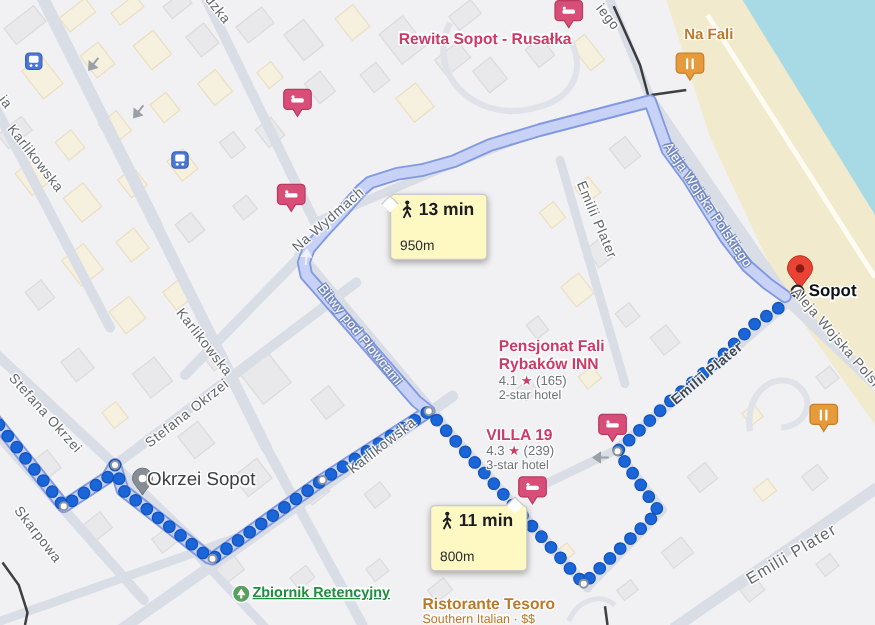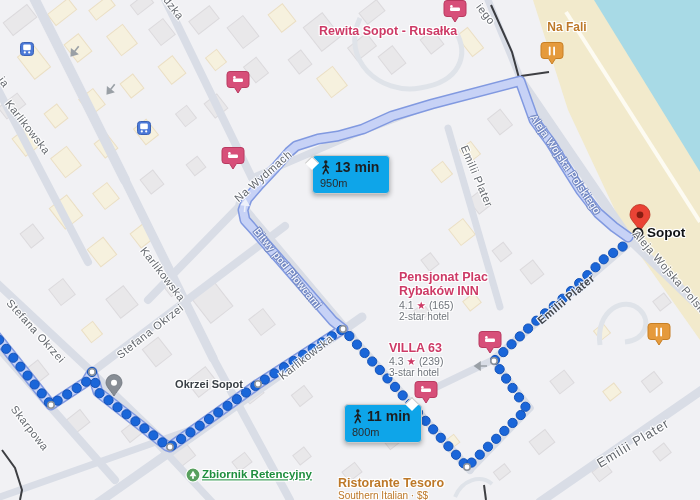--- a/index.html
+++ b/index.html
@@ -13,31 +13,31 @@
   .street-big{font-size:13px;letter-spacing:1px;}
   .onband{color:#fdfdff;letter-spacing:.4px;
        text-shadow:-1px -1px 0 #7287c0,1px -1px 0 #7287c0,-1px 1px 0 #7287c0,1px 1px 0 #7287c0;}
   .ondots{color:#42464d;font-weight:bold;
        text-shadow:-1px -1px 0 #eef2fb,1px -1px 0 #eef2fb,-1px 1px 0 #eef2fb,1px 1px 0 #eef2fb;}
   .poi{line-height:1.15;
        text-shadow:-1px -1px 0 #fff,1px -1px 0 #fff,-1px 1px 0 #fff,1px 1px 0 #fff,0 0 3px #fff;}
   .pink{color:#cd3a66;font-weight:bold;font-size:12.5px;}
   .orange{color:#bd7828;font-weight:bold;font-size:12px;}
   .green{color:#1e8e3e;font-weight:bold;font-size:11.5px;text-decoration:underline;}
-  .dark{color:#3a4046;font-weight:bold;font-size:11px;margin-left:48px;}
+  .dark{color:#3a4046;font-weight:normal;font-size:15px;}
   .sub{color:#6f747b;font-weight:normal;font-size:10px;}
   .rating{color:#6f747b;font-weight:normal;font-size:10.5px;}
   .star{color:#cd3a66;}
   .dest-label{position:absolute;font-size:13.5px;font-weight:bold;color:#101215;
        text-shadow:-1px -1px 0 #fff,1px -1px 0 #fff,-1px 1px 0 #fff,1px 1px 0 #fff;}
-  .callout{position:absolute;background:#0ea5e9;border:1.5px solid #c9c9c9;border-radius:4px;
+  .callout{position:absolute;background:#fef9c3;border:1.5px solid #c9c9c9;border-radius:4px;
        box-shadow:0 2px 5px rgba(0,0,0,.30);padding:3px 10px 4px 7px;z-index:30;}
   .callout .row{display:flex;align-items:center;gap:4px;}
   .callout .dur{font-size:14px;font-weight:bold;color:#1c1e21;}
-  .callout .dist{font-size:11px;color:#2a2c2f;margin-top:2px;}
+  .callout .dist{font-size:11px;color:#2a2c2f;margin-top:16px;}
   .notch{position:absolute;width:9px;height:9px;background:#fff;transform:rotate(45deg);
        border-left:1.5px solid #c9c9c9;border-top:1.5px solid #c9c9c9;}
 </style>
 </head>
 <body>
 
 <div id="map">
   <svg id="base" width="700" height="500" viewBox="0 0 700 500">
 
     <polygon points="533,0 700,0 700,340 628,238 568,110" fill="#f2eacc"></polygon>
@@ -349,31 +349,31 @@
   <div class="lbl street onband" style="left:288px;top:268px;--r:51deg;font-size:10.5px">Bitwy pod Płowcami</div>
   <div class="lbl street onband" style="left:566px;top:164px;--r:56deg;font-size:10.5px">Aleja Wojska Polskiego</div>
   <div class="lbl street" style="left:677px;top:280px;--r:49deg">Aleja Wojska Polskiego</div>
   <div class="lbl street" style="left:477px;top:176px;--r:67deg">Emilii Plater</div>
   <div class="lbl street ondots" style="left:566px;top:299px;--r:-40deg">Emilii Plater</div>
   <div class="lbl street street-big" style="left:633px;top:443px;--r:-31deg">Emilii Plater</div>
 
   <div class="lbl poi pink" style="left:404px;top:31px;width:170px">Rewita Sopot - Rusałka</div>
   <div class="lbl poi orange" style="left:567px;top:28px">Na Fali</div>
   <div class="lbl poi pink" style="left:459px;top:296px;width:120px">
-    <div>Pensjonat Plac</div>
+    <div>Pensjonat Fali</div>
     <div>Rybaków INN</div>
     <div class="rating">
       <span>4.1</span>
       <span class="star">★</span>
       <span>(165)</span>
     </div>
     <div class="sub">2-star hotel</div>
   </div>
   <div class="lbl poi pink" style="left:444px;top:360px;width:110px">
-    <div>VILLA 63</div>
+    <div>VILLA 19</div>
     <div class="rating">
       <span>4.3</span>
       <span class="star">★</span>
       <span>(239)</span>
     </div>
     <div class="sub">3-star hotel</div>
   </div>
   <div class="lbl poi dark" style="left:161px;top:384px">Okrzei Sopot</div>
   <div class="lbl poi green" style="left:257px;top:475px">Zbiornik Retencyjny</div>
   <div class="lbl poi orange" style="left:423px;top:489px;width:170px">

